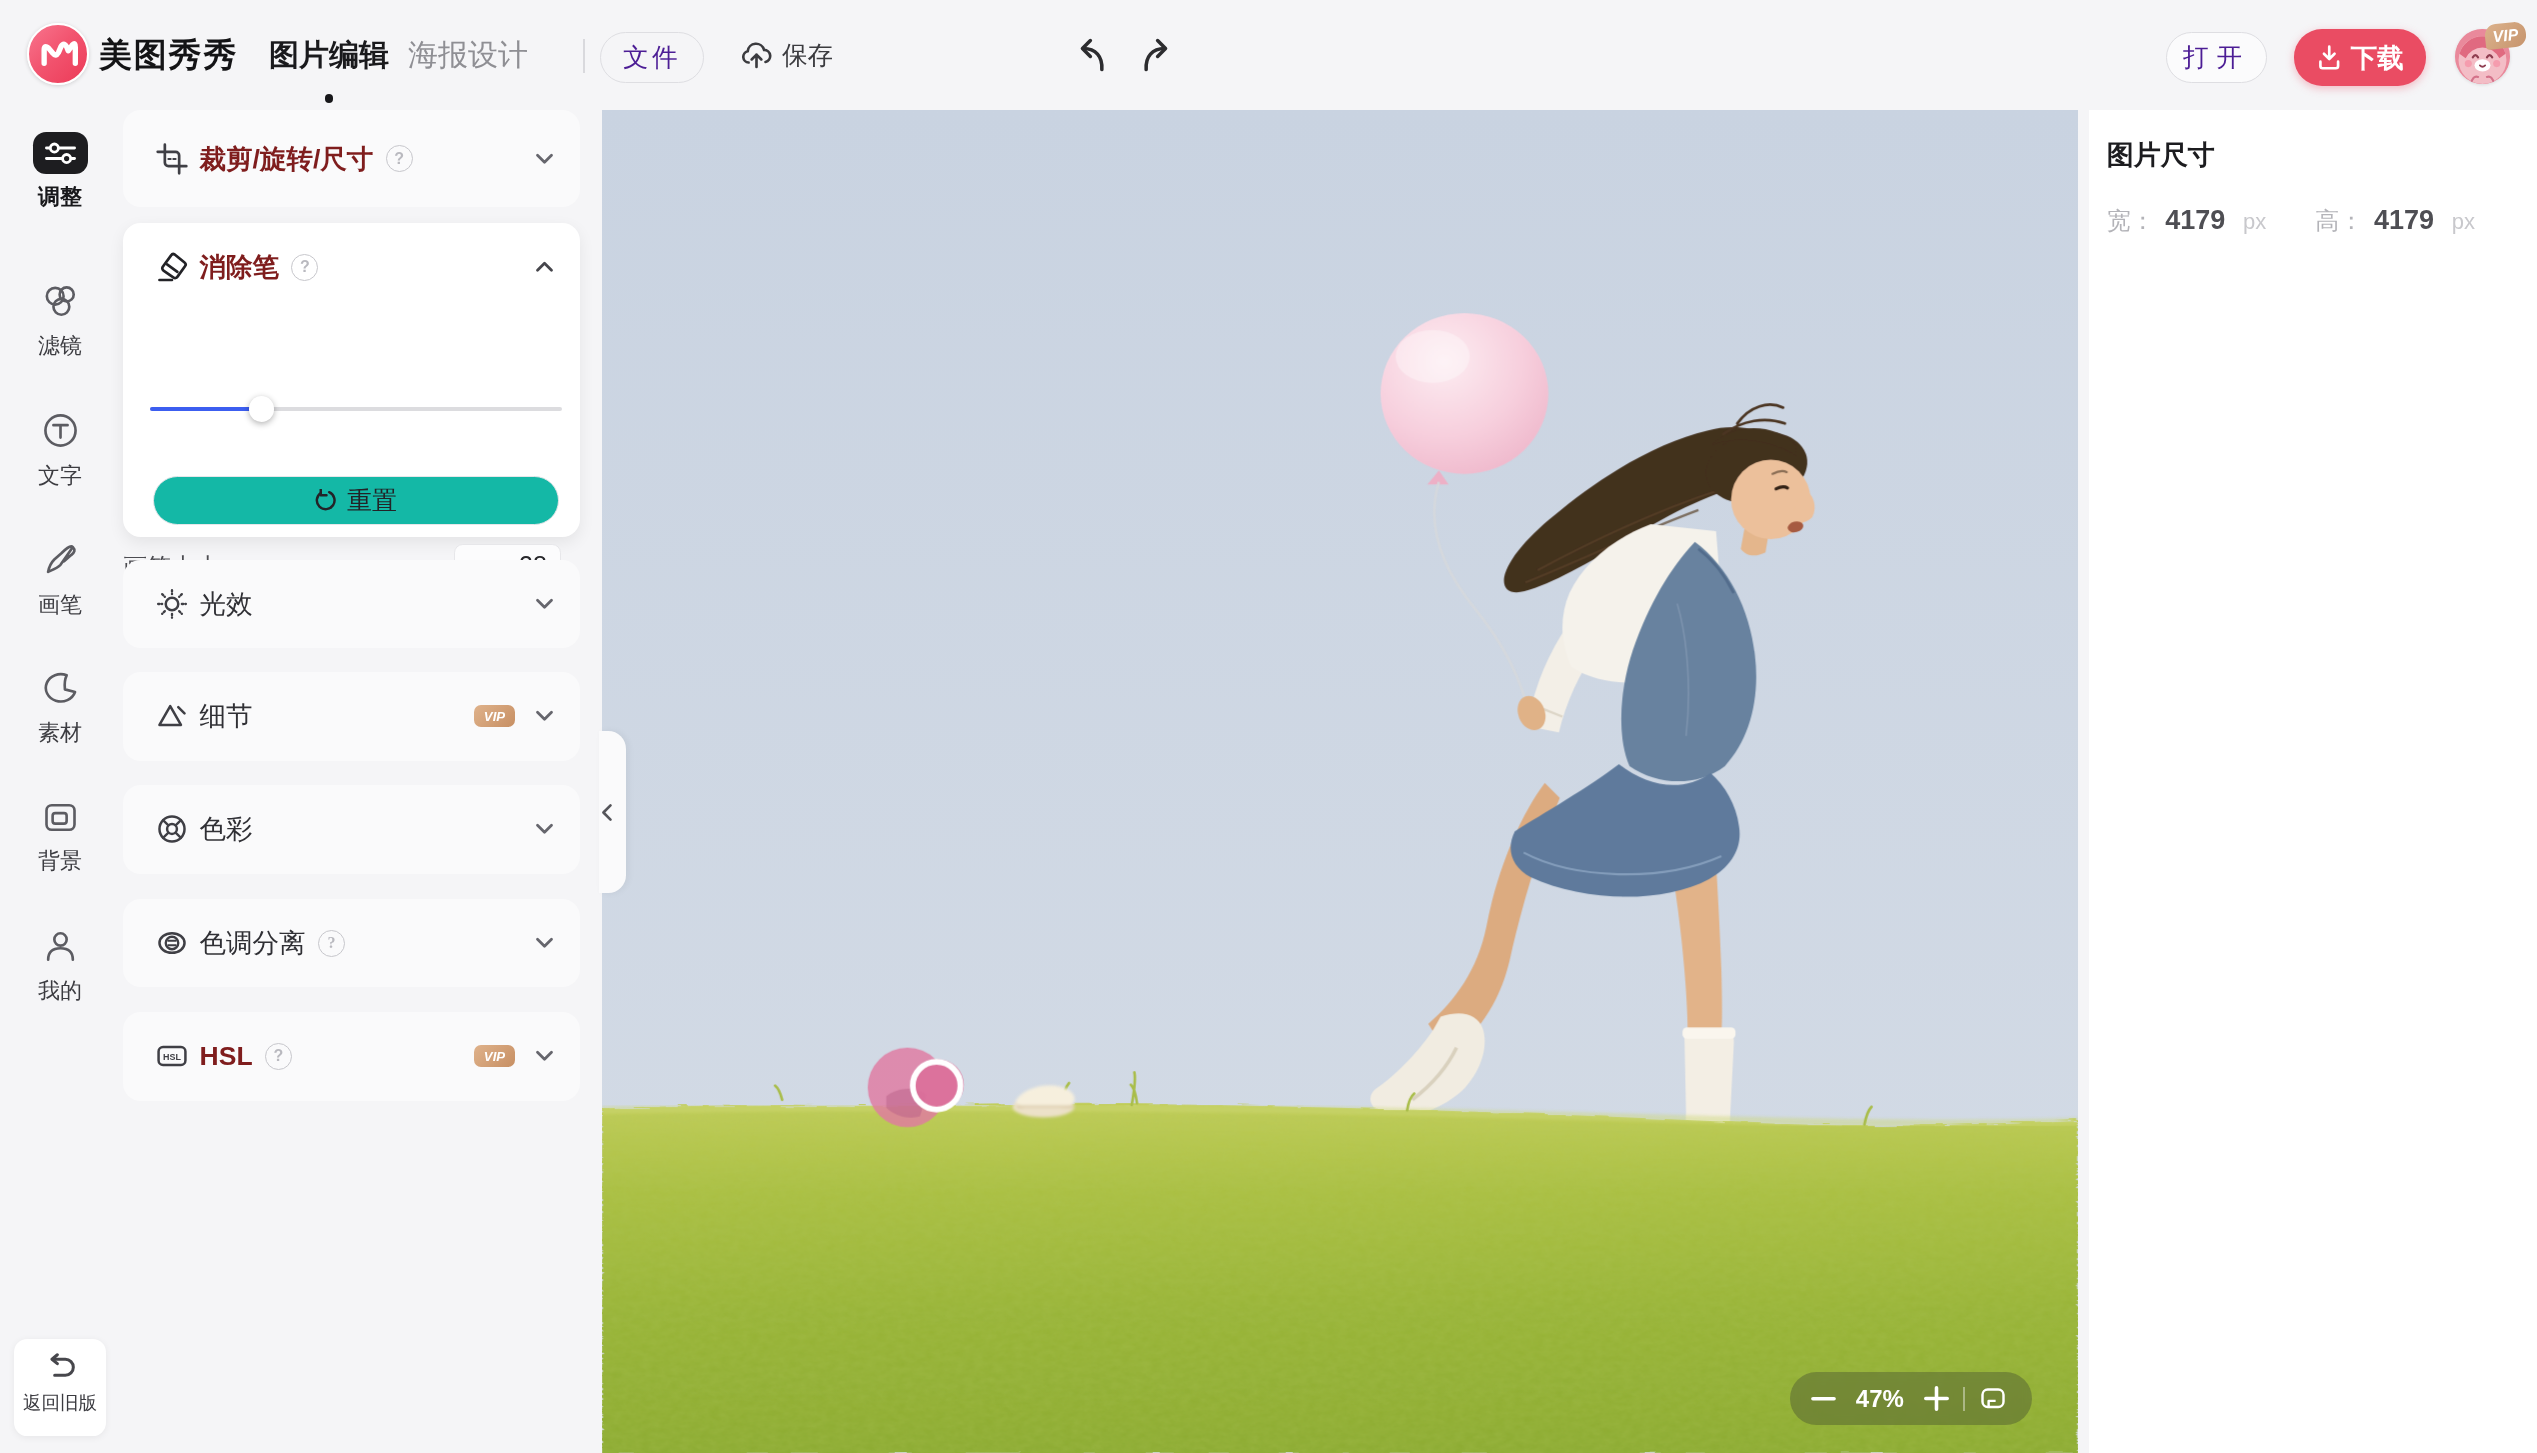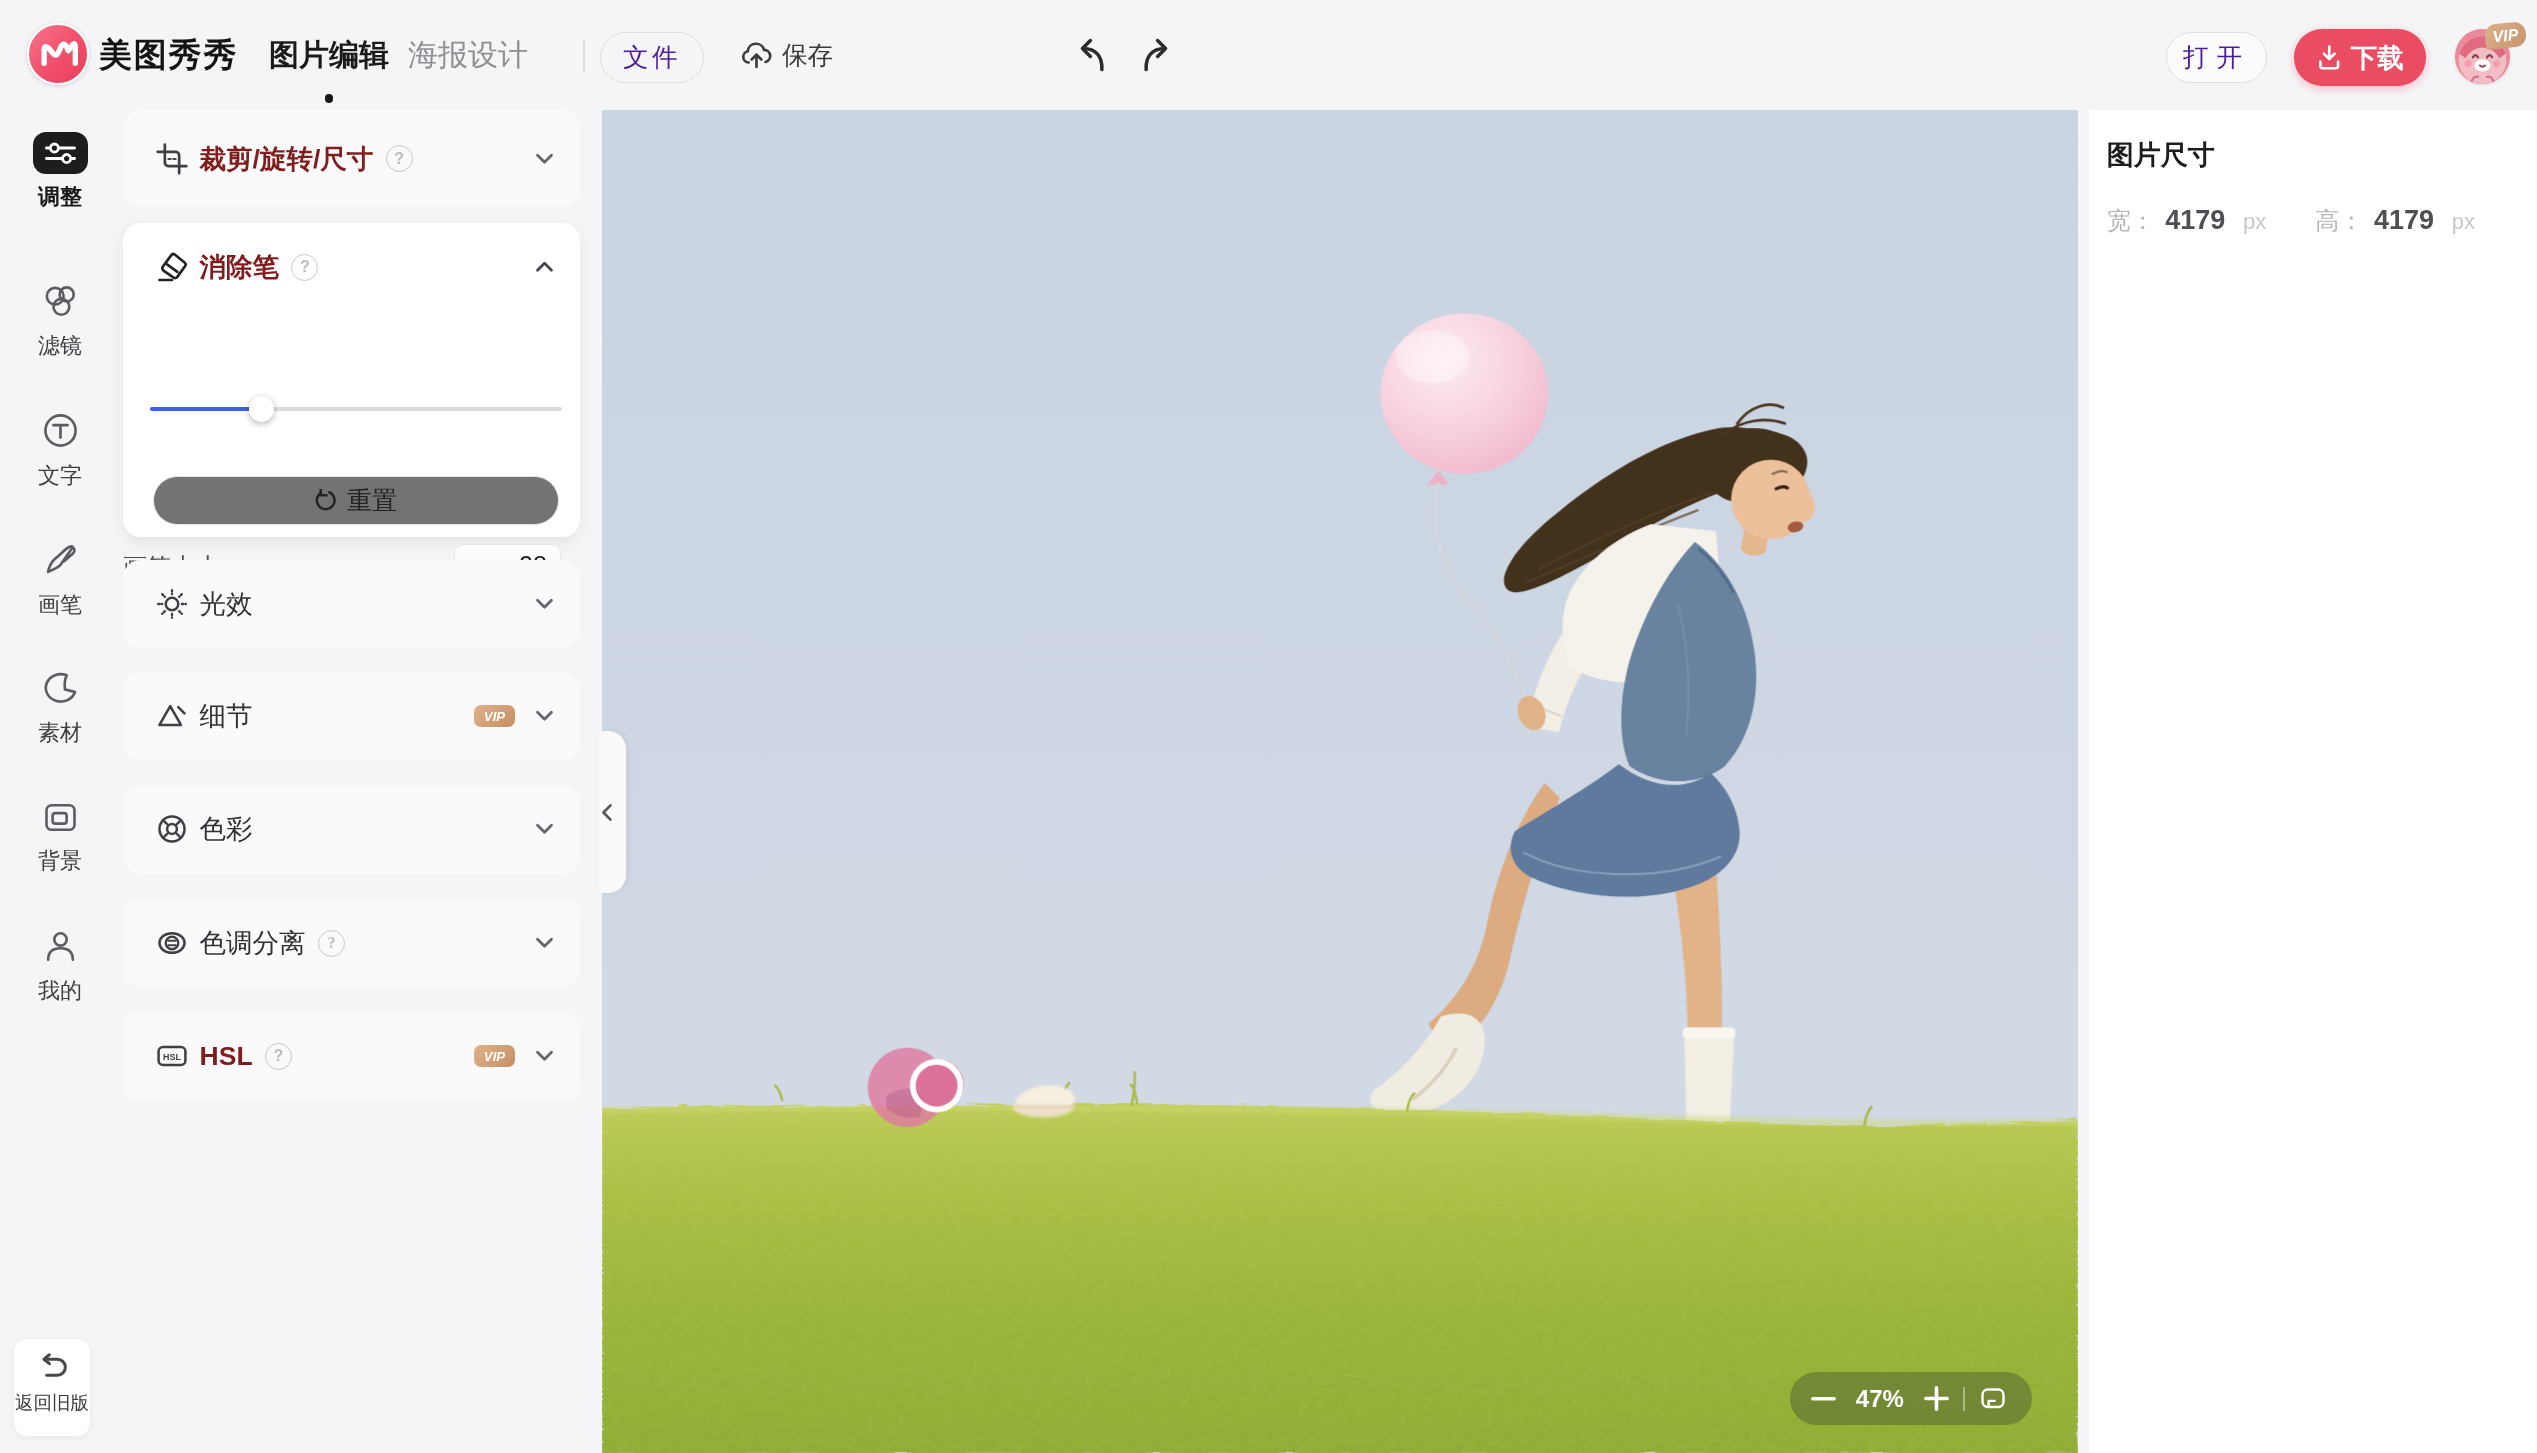--- a/index.html
+++ b/index.html
@@ -33,21 +33,21 @@
   #avatar-vip{position:absolute;left:2485px;top:23px;min-width:41px;height:25px;border-radius:11.5px 11.5px 11.5px 3.5px;
     background:linear-gradient(135deg,#dcb28c,#c6946d);color:#fff;font-size:16px;font-weight:800;font-style:italic;
     display:flex;align-items:center;justify-content:center;transform:rotate(-6deg);z-index:5;}
   
   #sidebar{position:absolute;left:0;top:110px;width:120px;bottom:0;}
   .side-item{position:absolute;left:0;width:120px;text-align:center;cursor:pointer;}
   .side-icon{display:inline-flex;align-items:center;justify-content:center;width:55px;height:42px;}
   .side-pill{background:#1d1d20;border-radius:13.2px;}
   .side-label{display:block;margin-top:8px;font-size:22px;color:#3c3c41;}
   .side-label.sel{color:#17171a;font-weight:600;}
-  #legacy-card{position:absolute;left:14px;top:1339px;width:76px;height:97px;background:#fff;border-radius:13.2px;
+  #legacy-card{position:absolute;left:14px;top:1339px;width:92px;height:97px;background:#fff;border-radius:13.2px;
     box-shadow:0 1.8px 7px rgba(0,0,0,.06);text-align:center;cursor:pointer;}
   #legacy-card .lbl{display:block;font-size:18.5px;color:#3b3b40;margin-top:5.3px;}
   
   .card{position:absolute;left:123px;width:457px;background:#fafafb;border-radius:17.7px;box-sizing:border-box;}
   .card.expanded{background:#ffffff;box-shadow:0 5.3px 16px rgba(0,0,0,.07);}
   .card-head{position:relative;height:88px;display:flex;align-items:center;padding:0 26.5px 0 32px;cursor:pointer;}
   .card-title{font-size:26.5px;color:#303035;font-weight:500;margin-left:10.6px;white-space:nowrap;}
   .card-title.strong{font-weight:700;color:#7f1d1d;text-align:center;}
   .help{width:25px;height:25px;border-radius:50%;border:1.8px solid #c7c7cc;color:#b9b9bf;font-size:16px;font-weight:600;
     display:inline-flex;align-items:center;justify-content:center;margin-left:12.4px;flex:none;}
@@ -56,21 +56,21 @@
     background:linear-gradient(135deg,#dfb28b,#c78f63);color:#fff;font-size:13.2px;font-weight:800;font-style:italic;
     display:flex;align-items:center;justify-content:center;}
   .brush-label{position:absolute;left:0;top:7px;font-size:24px;color:#4c4c51;}
   .brush-value{position:absolute;right:19.4px;top:0;width:107px;height:44px;border:1.8px solid #e7e7ea;border-radius:8.8px;
     background:#fcfcfd;box-sizing:border-box;font-size:25px;color:#28282c;text-align:right;line-height:41px;padding-right:13.2px;}
   .slider-track{position:absolute;left:27px;top:184px;width:412px;height:4.4px;border-radius:2.6px;background:#dcdcdf;}
   .slider-fill{position:absolute;left:0;top:0;height:4.4px;border-radius:2.6px;background:#3c5ef0;}
   .slider-thumb{position:absolute;top:-10.6px;width:25.6px;height:25.6px;border-radius:50%;background:#fff;
     box-shadow:0 1.8px 6.2px rgba(0,0,0,.3);margin-left:-12.4px;cursor:pointer;}
   .reset-btn{position:absolute;left:30px;top:253px;width:406px;height:49px;border:1.8px solid #e6e6e9;border-radius:25px;
-    background:#737373;box-sizing:border-box;display:flex;align-items:center;justify-content:center;gap:8.8px;cursor:pointer;}
+    background:#14b8a6;box-sizing:border-box;display:flex;align-items:center;justify-content:center;gap:8.8px;cursor:pointer;}
   .reset-btn span{font-size:25px;color:#232327;}
   
   #canvas{position:absolute;left:602px;top:109px;width:1476px;height:1345px;overflow:hidden;background:#ccd5e2;}
   #collapse-tab{position:absolute;left:599px;top:731px;width:26.5px;height:162px;background:#fafafb;
     border-radius:0 17.7px 17.7px 0;z-index:20;display:flex;align-items:center;cursor:pointer;
     box-shadow:2.6px 0 7px rgba(0,0,0,.05);}
   #zoombar{position:absolute;left:1188px;top:1263px;width:242px;height:53px;border-radius:26.5px;
     background:rgba(40,42,46,.30);backdrop-filter:blur(4.4px);display:flex;align-items:center;
     padding:0 21px;box-sizing:border-box;z-index:10;}
   #zoombar .zval{color:#fff;font-size:24px;font-weight:600;margin:0 19.4px;min-width:49px;text-align:center;}

